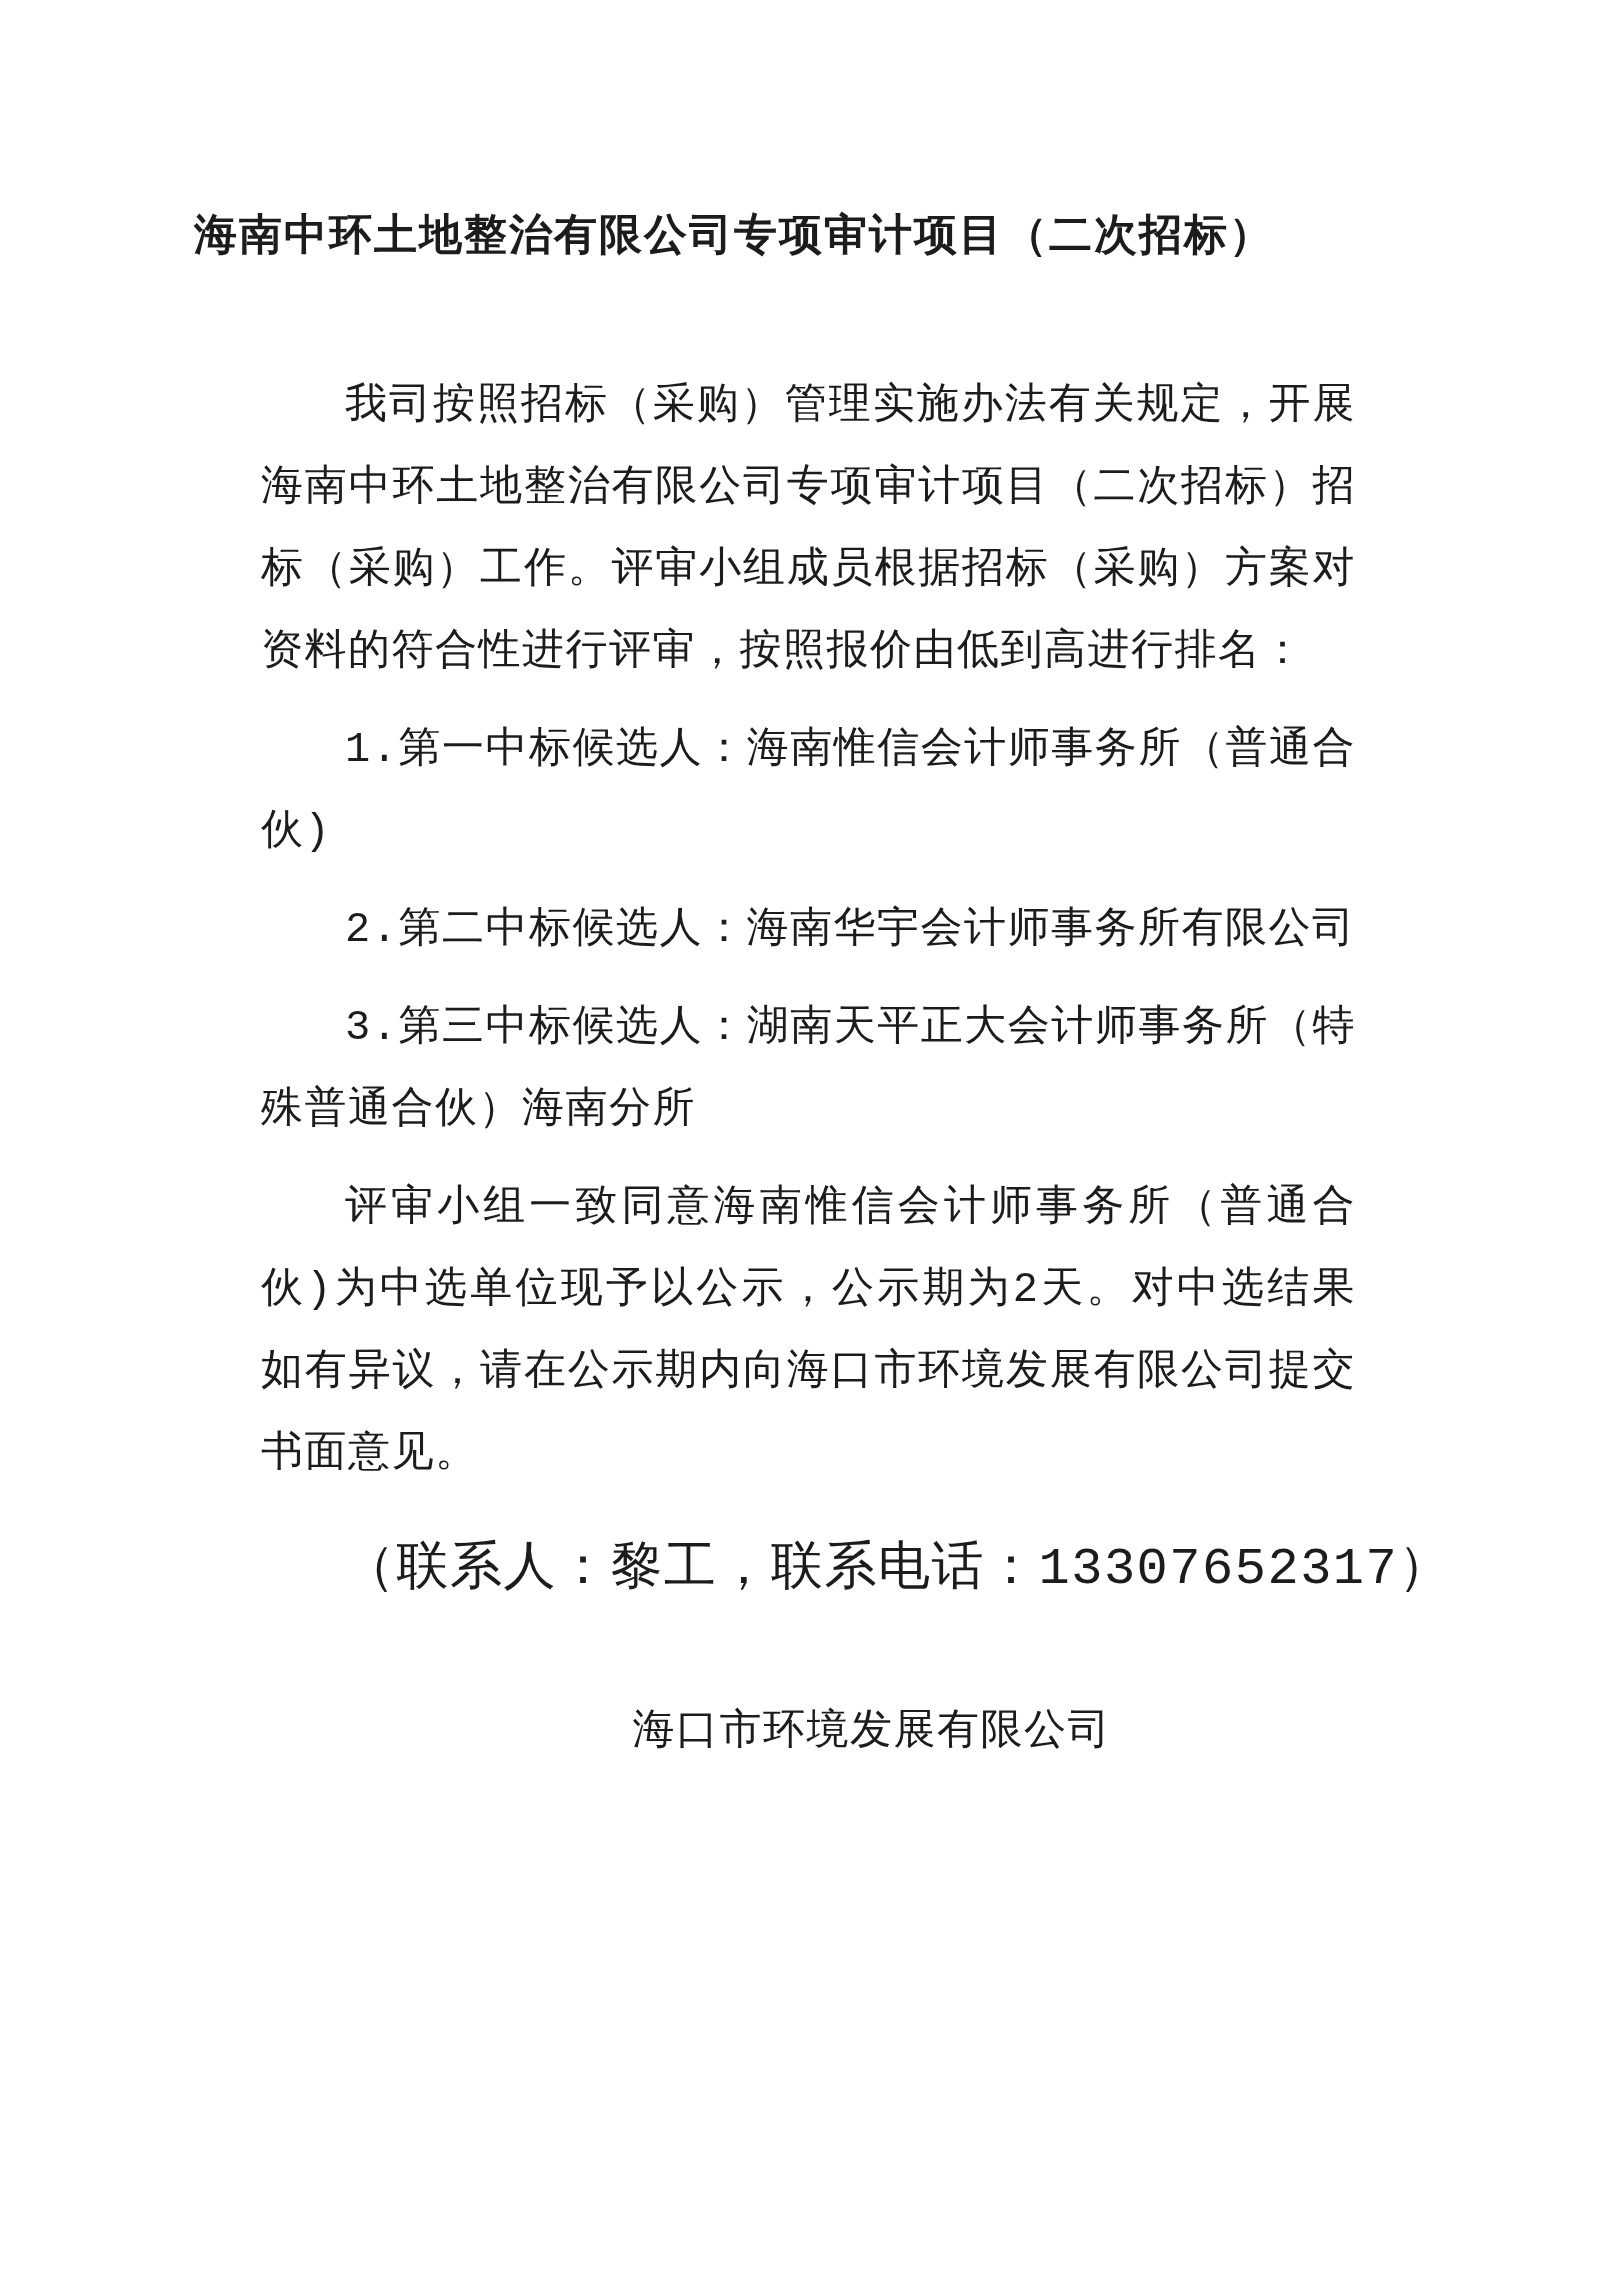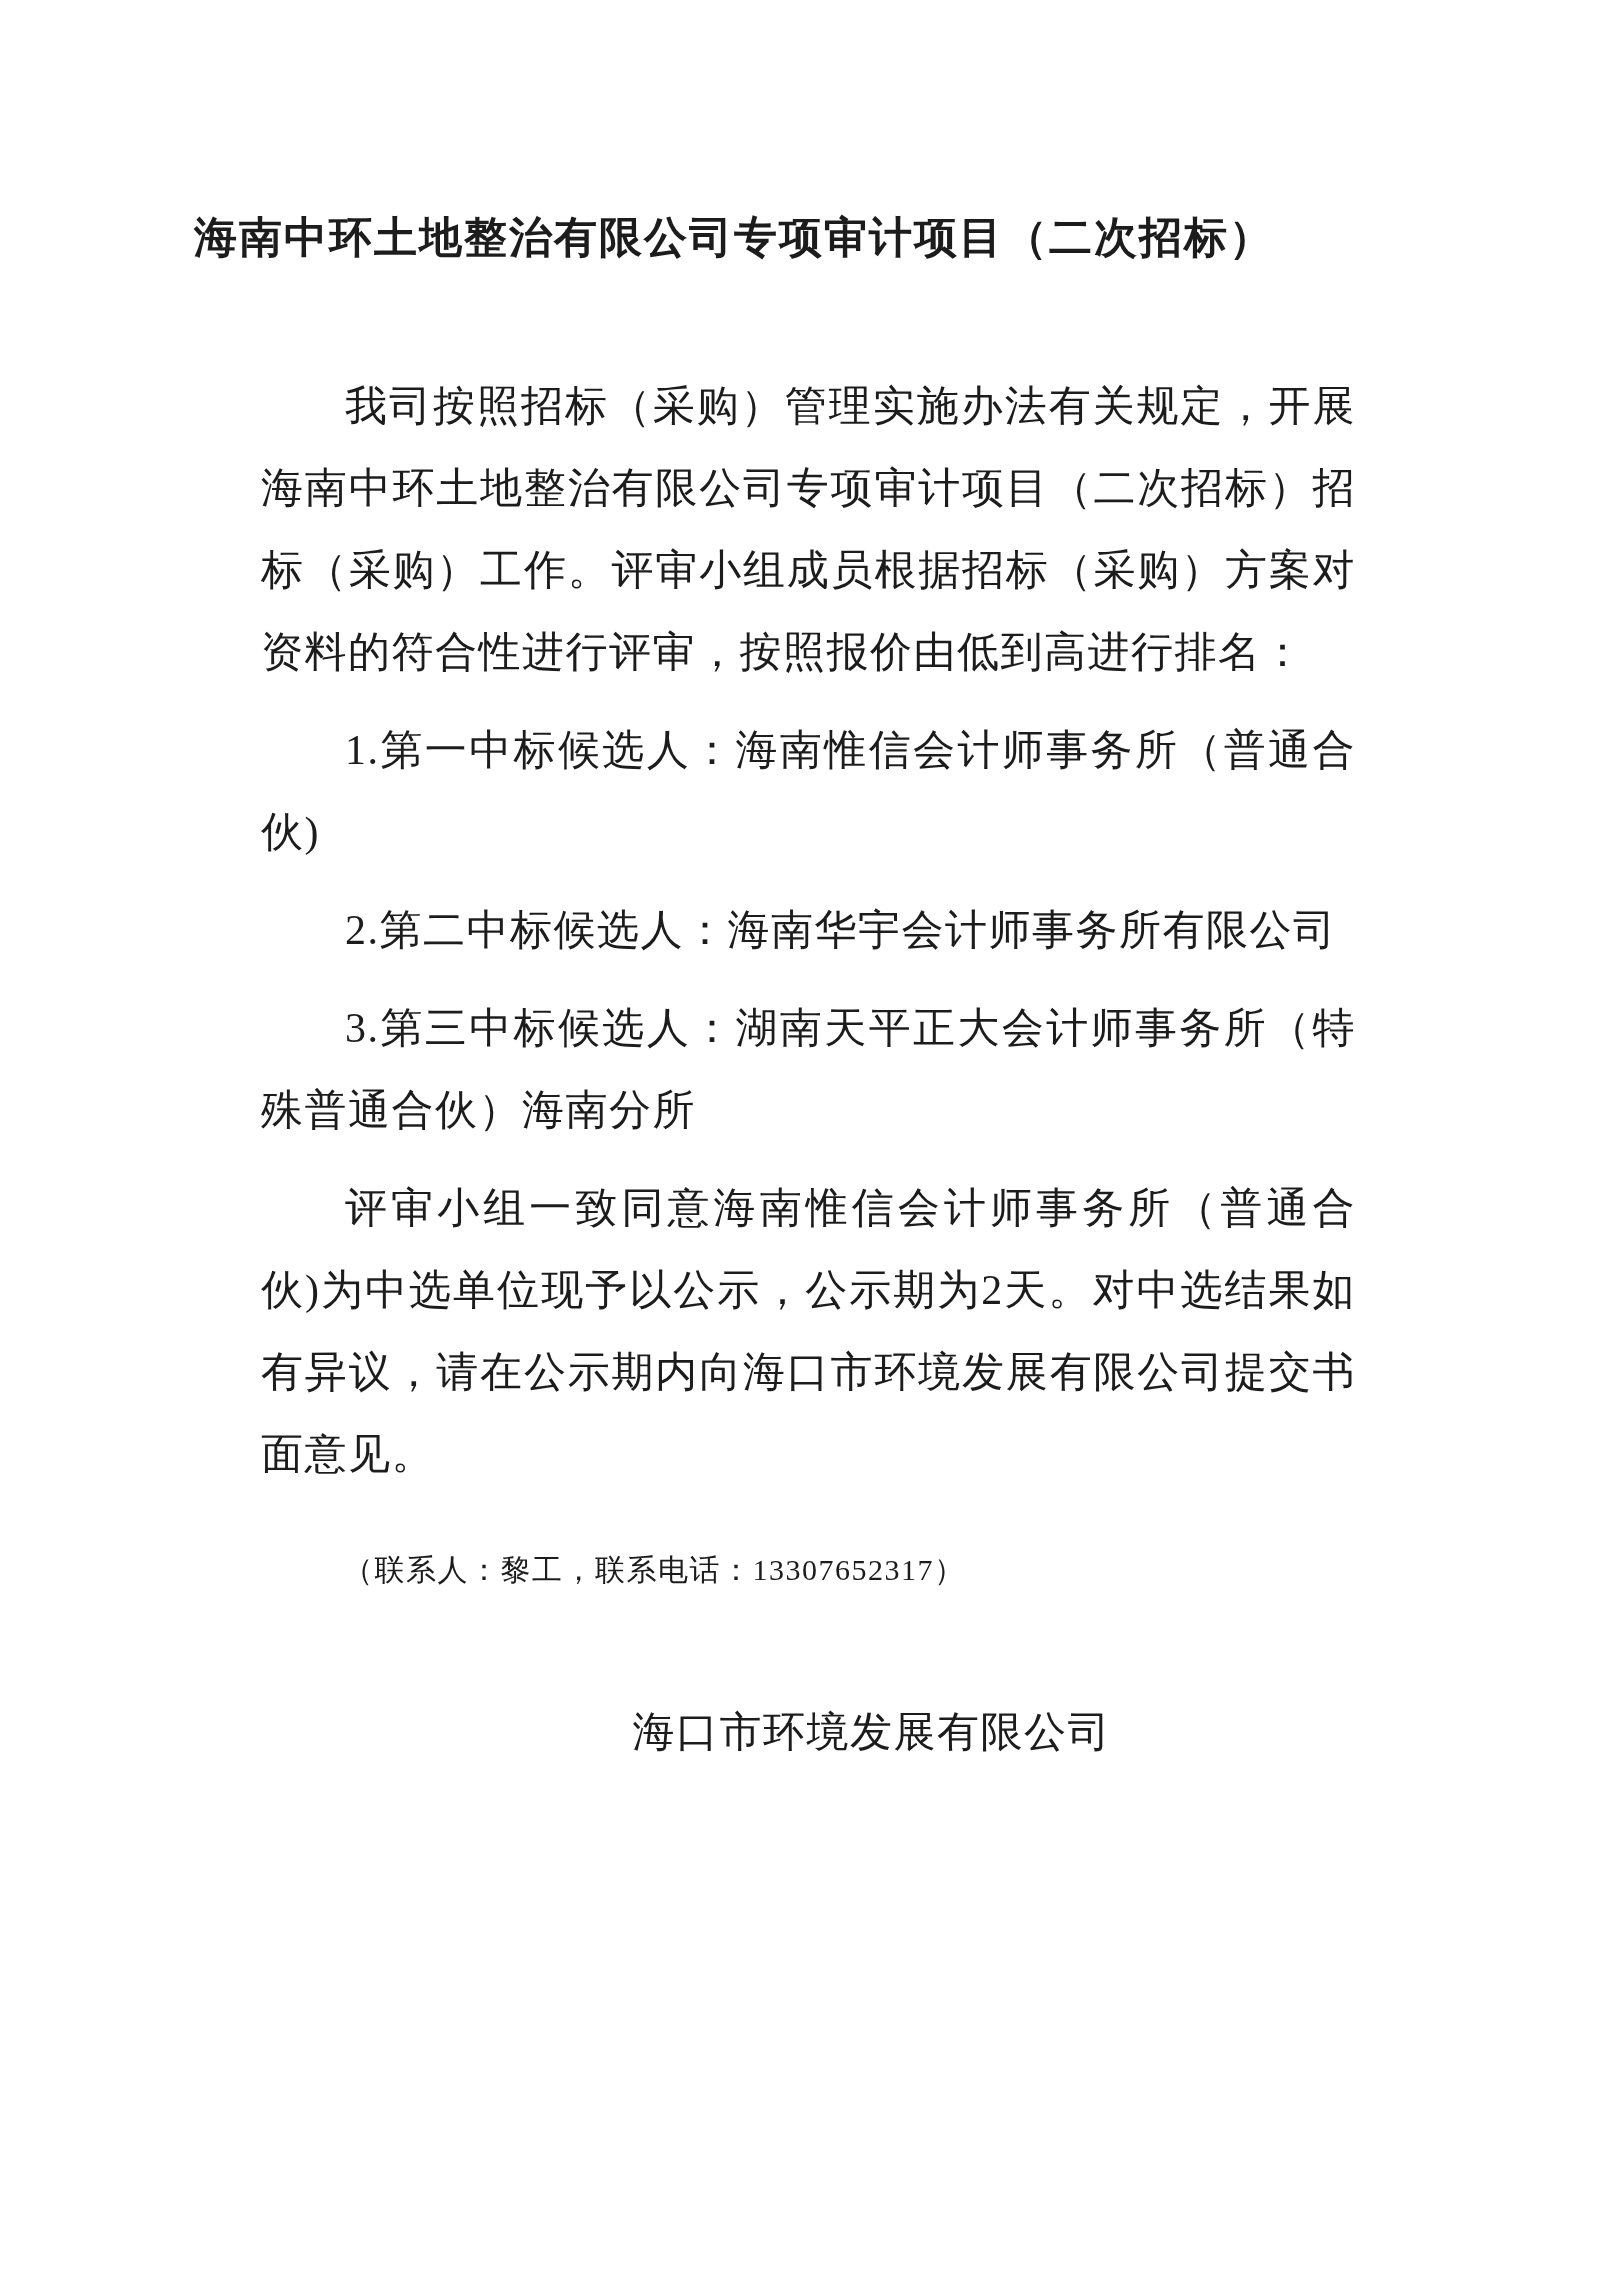--- a/index.html
+++ b/index.html
@@ -13,20 +13,21 @@
     position: relative;
     font-family: "Liberation Serif", "DejaVu Serif", serif;
     color: #1c1c1c;
     overflow: hidden;
   }
   .page {
     width: 1468px;
     height: 2293px;
     background: #ffffff;
     box-sizing: border-box;
+    font-family: Liberation Mono, monospace;
   }
   .doc-title {
     padding-top: 195px;
     text-align: center;
     font-weight: bold;
     font-size: 43px;
     line-height: 86px;
     letter-spacing: 2px;
     color: #1c1c1c;
   }
@@ -42,21 +43,21 @@
     text-align: justify;
     text-justify: inter-character;
   }
   .para {
     margin: 16px;
     text-indent: 2em;
   }
   .contact-line {
     margin: 34px 249px 0 245px;
     width: 1127px;
-    font-size: 30px;
+    font-size: 52px;
     line-height: 82px;
     letter-spacing: 1.5px;
     text-indent: 98px;
     white-space: nowrap;
   }
   .signature {
     margin-top: 80px;
     margin-left: auto;
     margin-right: 357px;
     width: fit-content;

